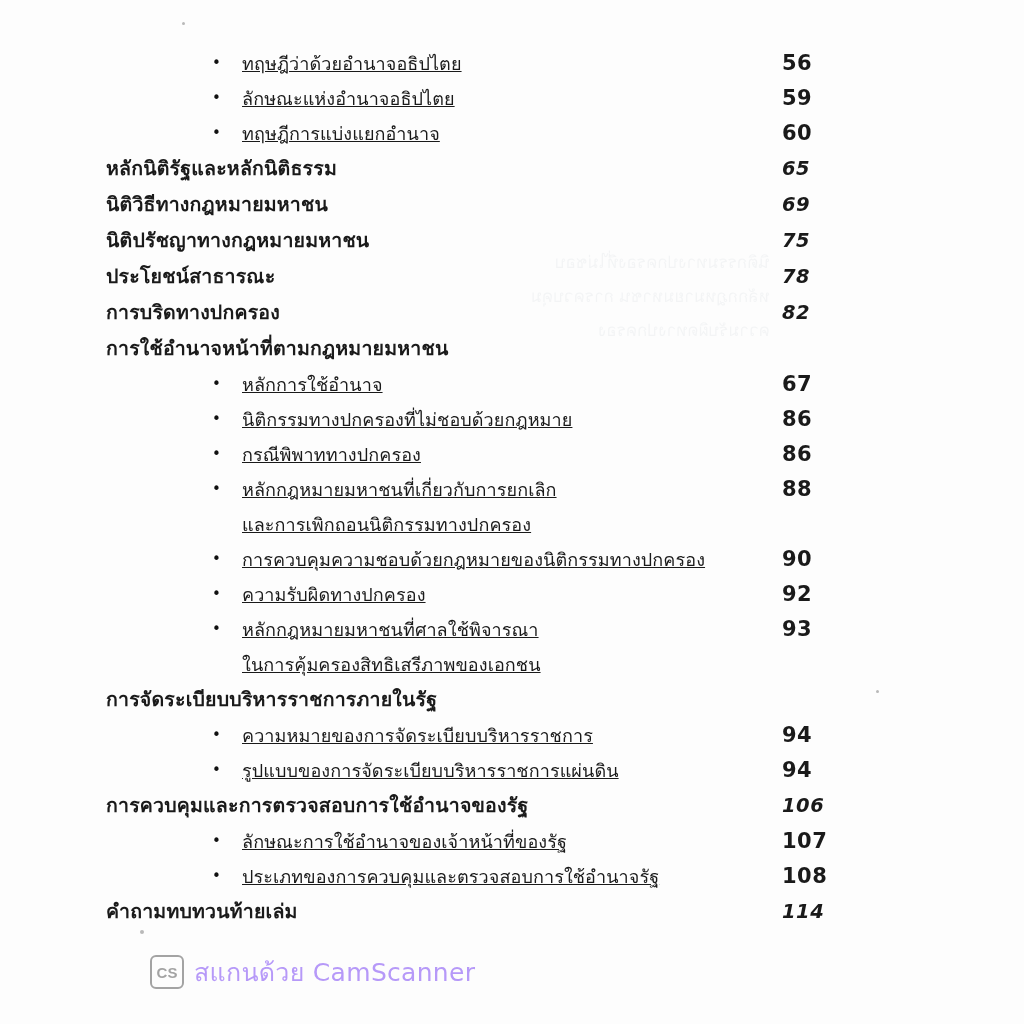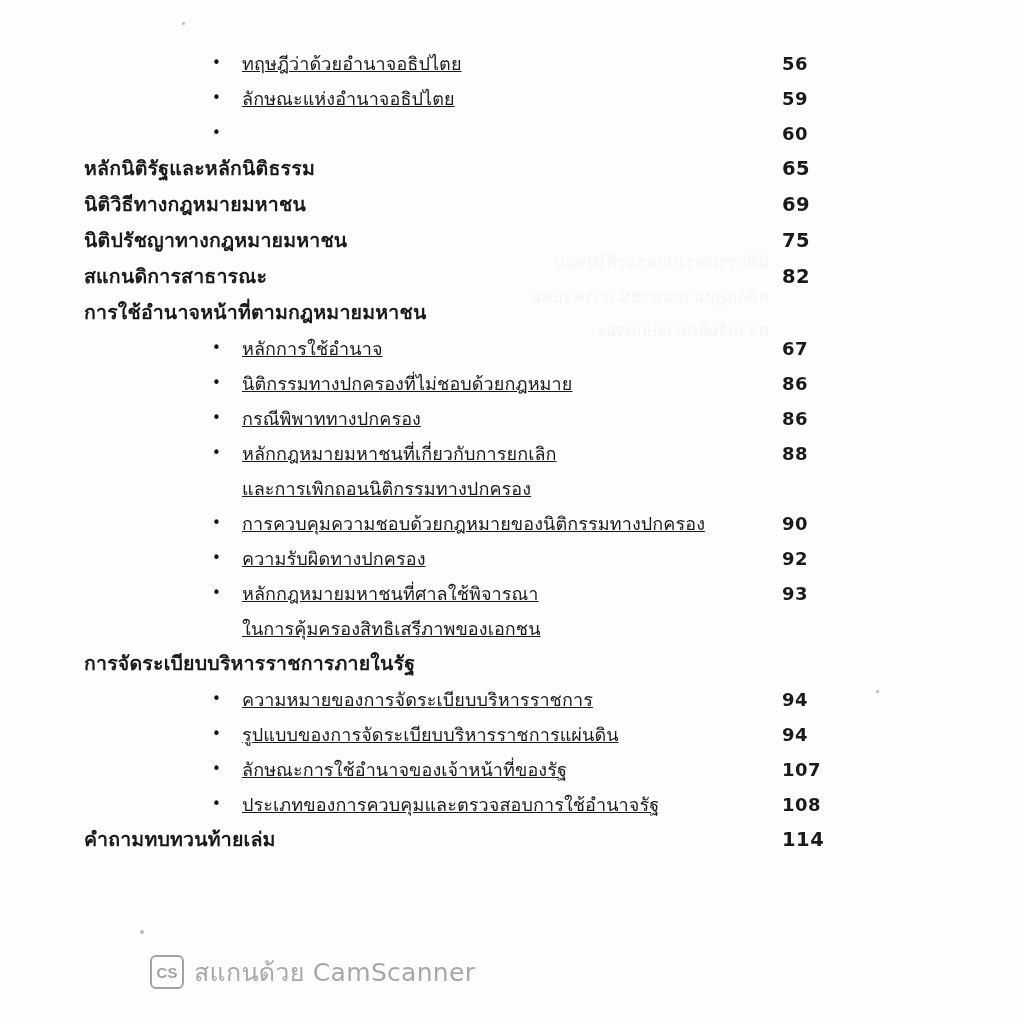--- a/index.html
+++ b/index.html
@@ -58,37 +58,37 @@
     right: 0;
     top: 0;
     width: 92px;
     text-align: left;
     font-weight: bold;
     font-size: 19px;
     letter-spacing: 0.5px;
   }
   
   .lvl1 {
-    margin-left: 84px;
+    margin-left: 106px;
     padding-right: 160px;
     font-size: 19.5px;
     font-weight: bold;
     line-height: 36px;
     letter-spacing: 0.2px;
   }
-  .lvl1 .page-num { right: 150px; font-size: 19.5px; }
+  .lvl1 .page-num { right: 150px; font-size: 19.5px; font-style: italic; }
   
   .lvl2 {
     margin-left: 212px;
     padding-right: 160px;
     font-size: 18px;
     line-height: 35px;
     letter-spacing: 0.1px;
   }
-  .lvl2 .page-num { right: 150px; font-size: 18px; }
+  .lvl2 .page-num { right: 150px; font-size: 21px; }
   .bullet {
     flex: 0 0 auto;
     width: 30px;
     font-size: 15px;
     line-height: 35px;
     color: #111;
   }
   .lvl2 .label { display: block; text-decoration: underline; }
   
   .watermark {
@@ -108,21 +108,21 @@
     color: #6d6d6d;
     font-size: 15px;
     font-weight: bold;
     display: flex;
     align-items: center;
     justify-content: center;
     font-family: "Liberation Sans", sans-serif;
   }
   .cs-text {
     font-size: 25px;
-    color: #737373;
+    color: #8b5cf6;
     letter-spacing: 0.3px;
   }
   .speck {
     position: absolute;
     background: #b9b9b9;
     border-radius: 50%;
   }
 </style>
 </head>
 <body>
@@ -143,36 +143,41 @@
         <span class="label">ทฤษฎีว่าด้วยอำนาจอธิปไตย</span>
         <span class="page-num">56</span>
       </div>
       <div class="row lvl2">
         <span class="bullet">•</span>
         <span class="label">ลักษณะแห่งอำนาจอธิปไตย</span>
         <span class="page-num">59</span>
       </div>
       <div class="row lvl2">
         <span class="bullet">•</span>
+        <span class="label">ทฤษฎีการแบ่งแยกอำนาจ</span>
         <span class="page-num">60</span>
       </div>
       <div class="row lvl1">
         <span class="label">หลักนิติรัฐและหลักนิติธรรม</span>
         <span class="page-num">65</span>
       </div>
       <div class="row lvl1">
         <span class="label">นิติวิธีทางกฎหมายมหาชน</span>
         <span class="page-num">69</span>
       </div>
       <div class="row lvl1">
         <span class="label">นิติปรัชญาทางกฎหมายมหาชน</span>
         <span class="page-num">75</span>
       </div>
       <div class="row lvl1">
-        <span class="label">สแกนดิการสาธารณะ</span>
+        <span class="label">ประโยชน์สาธารณะ</span>
+        <span class="page-num">78</span>
+      </div>
+      <div class="row lvl1">
+        <span class="label">การบริดทางปกครอง</span>
         <span class="page-num">82</span>
       </div>
       <div class="row lvl1">
         <span class="label">การใช้อำนาจหน้าที่ตามกฎหมายมหาชน</span>
       </div>
       <div class="row lvl2">
         <span class="bullet">•</span>
         <span class="label">หลักการใช้อำนาจ</span>
         <span class="page-num">67</span>
       </div>
@@ -213,20 +218,24 @@
       </div>
       <div class="row lvl2">
         <span class="bullet">•</span>
         <span class="label">ความหมายของการจัดระเบียบบริหารราชการ</span>
         <span class="page-num">94</span>
       </div>
       <div class="row lvl2">
         <span class="bullet">•</span>
         <span class="label">รูปแบบของการจัดระเบียบบริหารราชการแผ่นดิน</span>
         <span class="page-num">94</span>
+      </div>
+      <div class="row lvl1">
+        <span class="label">การควบคุมและการตรวจสอบการใช้อำนาจของรัฐ</span>
+        <span class="page-num">106</span>
       </div>
       <div class="row lvl2">
         <span class="bullet">•</span>
         <span class="label">ลักษณะการใช้อำนาจของเจ้าหน้าที่ของรัฐ</span>
         <span class="page-num">107</span>
       </div>
       <div class="row lvl2">
         <span class="bullet">•</span>
         <span class="label">ประเภทของการควบคุมและตรวจสอบการใช้อำนาจรัฐ</span>
         <span class="page-num">108</span>

